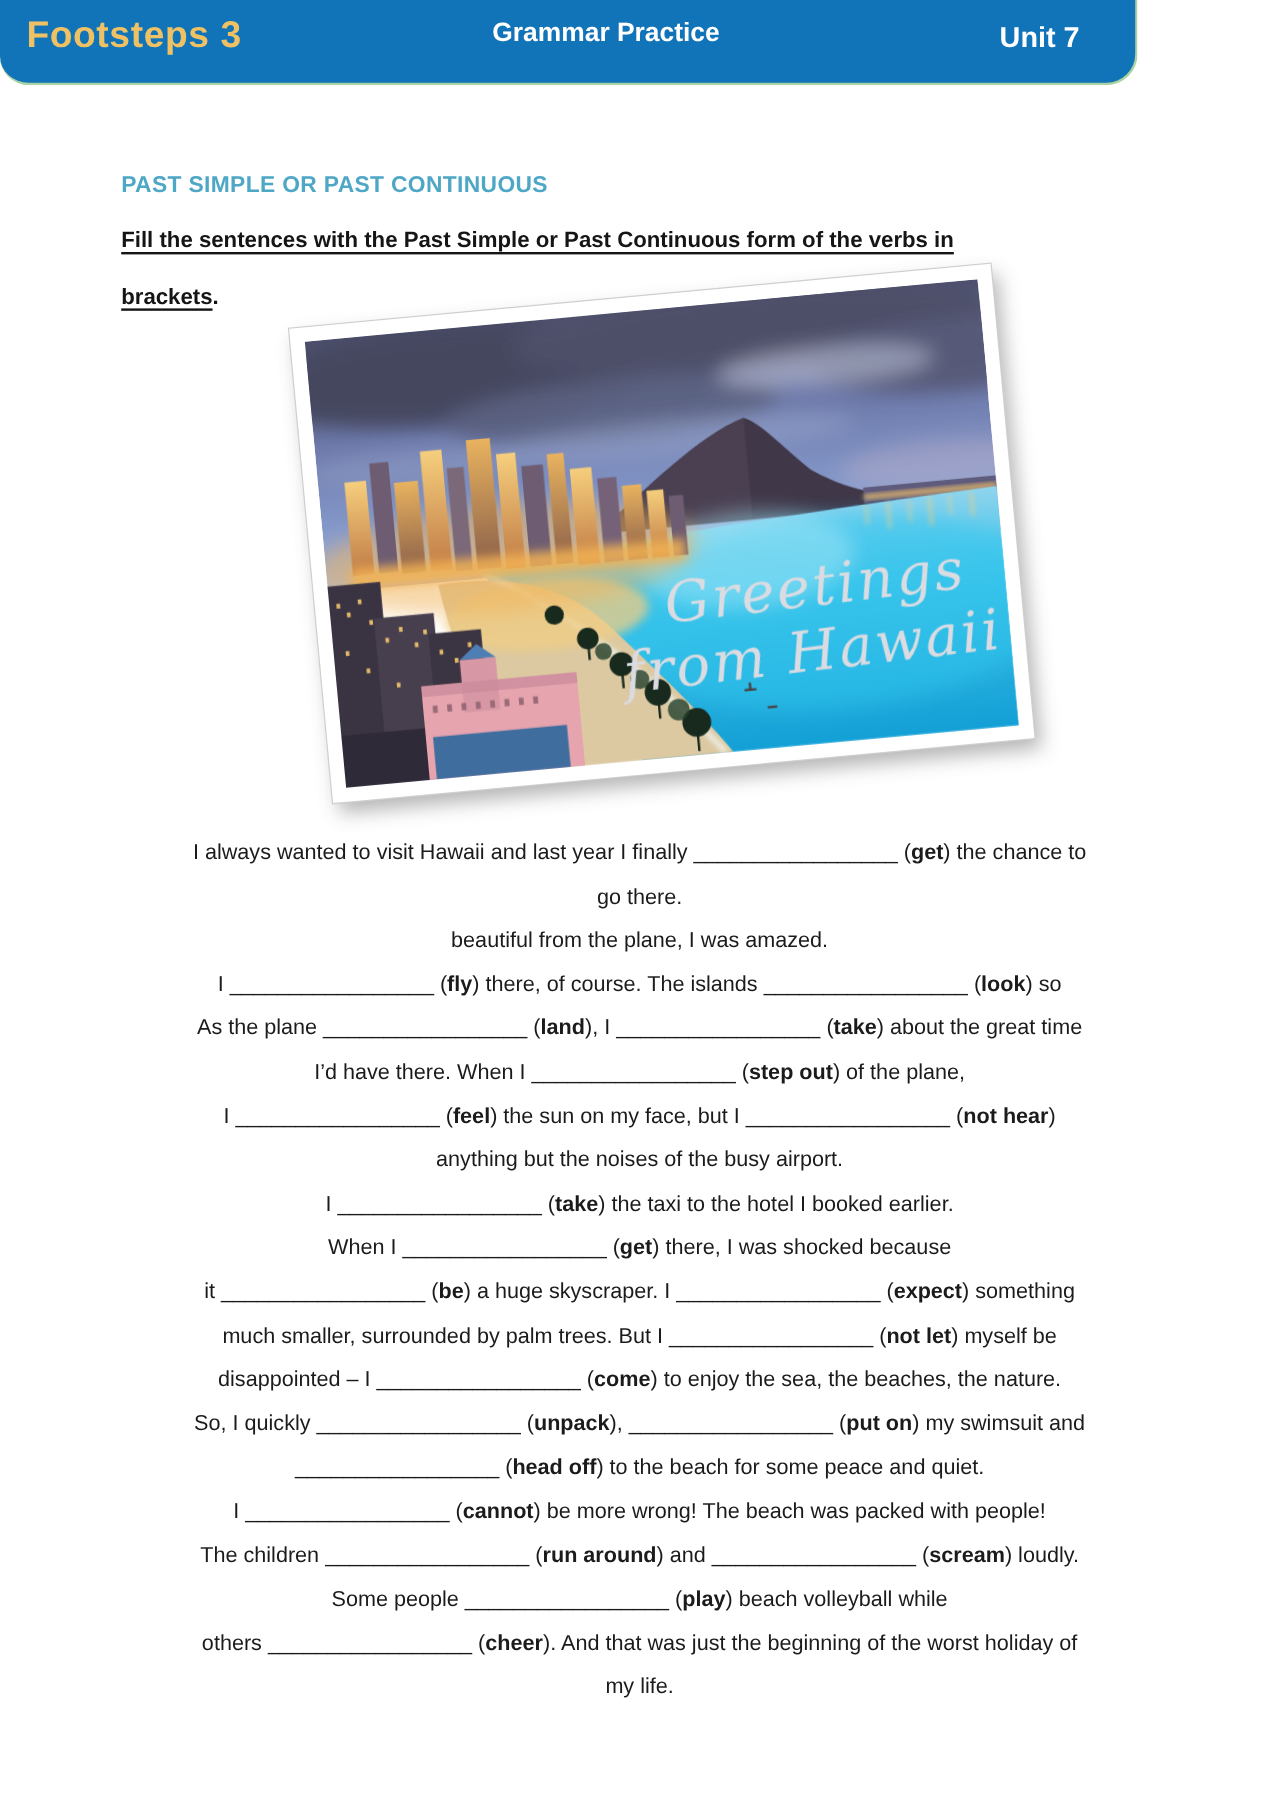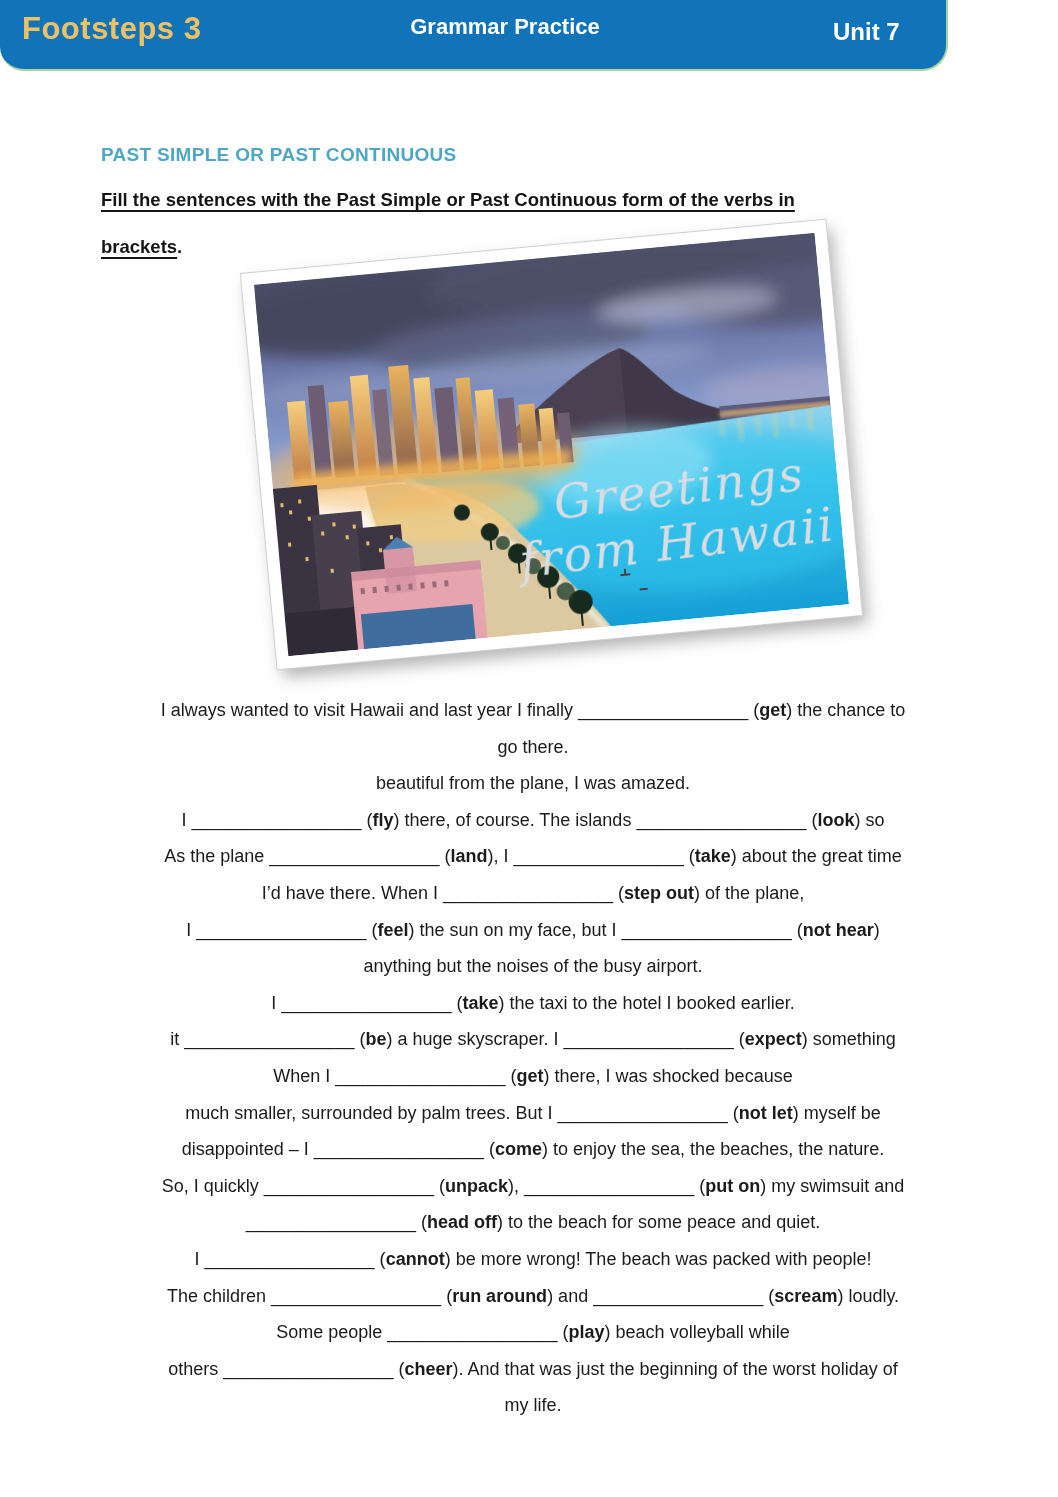--- a/index.html
+++ b/index.html
@@ -233,22 +233,22 @@
   <div class="exercise">
       <div class="line">I always wanted to visit Hawaii and last year I finally _________________ (<b>get</b>) the chance to</div>
       <div class="line">go there.</div>
       <div class="line">beautiful from the plane, I was amazed.</div>
       <div class="line">I _________________ (<b>fly</b>) there, of course. The islands _________________ (<b>look</b>) so</div>
       <div class="line">As the plane _________________ (<b>land</b>), I _________________ (<b>take</b>) about the great time</div>
       <div class="line">I’d have there. When I _________________ (<b>step out</b>) of the plane,</div>
       <div class="line">I _________________ (<b>feel</b>) the sun on my face, but I _________________ (<b>not hear</b>)</div>
       <div class="line">anything but the noises of the busy airport.</div>
       <div class="line">I _________________ (<b>take</b>) the taxi to the hotel I booked earlier.</div>
+      <div class="line">When I _________________ (<b>get</b>) there, I was shocked because</div>
       <div class="line">it _________________ (<b>be</b>) a huge skyscraper. I _________________ (<b>expect</b>) something</div>
-      <div class="line">When I _________________ (<b>get</b>) there, I was shocked because</div>
       <div class="line">much smaller, surrounded by palm trees. But I _________________ (<b>not let</b>) myself be</div>
       <div class="line">disappointed – I _________________ (<b>come</b>) to enjoy the sea, the beaches, the nature.</div>
       <div class="line">So, I quickly _________________ (<b>unpack</b>), _________________ (<b>put on</b>) my swimsuit and</div>
       <div class="line">_________________ (<b>head off</b>) to the beach for some peace and quiet.</div>
       <div class="line">I _________________ (<b>cannot</b>) be more wrong! The beach was packed with people!</div>
       <div class="line">The children _________________ (<b>run around</b>) and _________________ (<b>scream</b>) loudly.</div>
       <div class="line">Some people _________________ (<b>play</b>) beach volleyball while</div>
       <div class="line">others _________________ (<b>cheer</b>). And that was just the beginning of the worst holiday of</div>
       <div class="line">my life.</div>
     </div>

